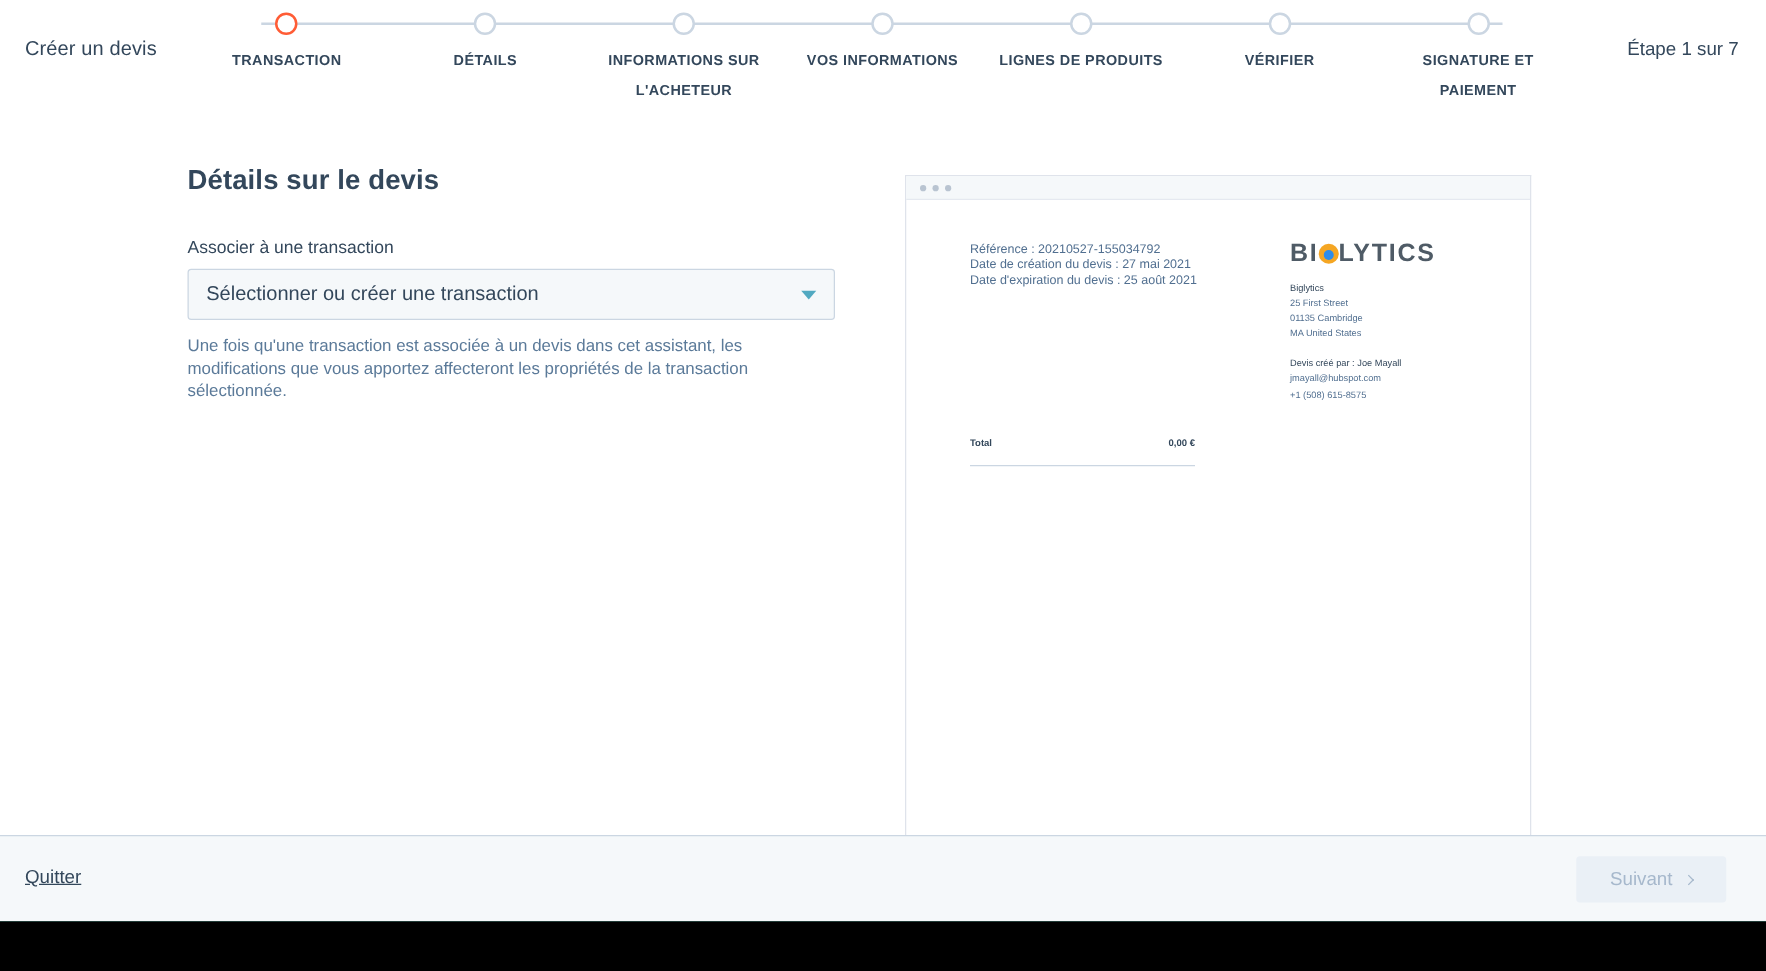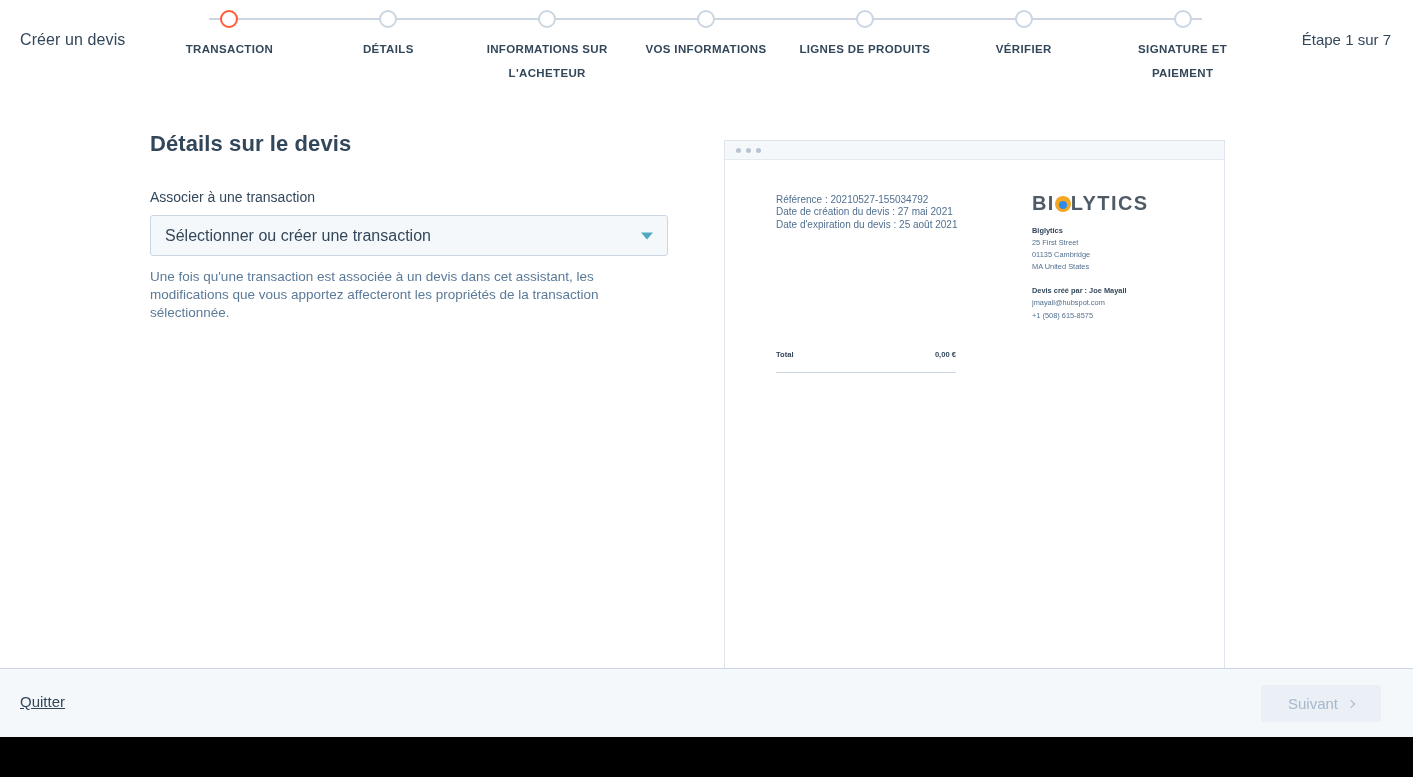--- a/index.html
+++ b/index.html
@@ -261,21 +261,21 @@
     background: #2d8ceb;
   }
 
   .addr-block { margin-top: 11px; }
   .addr-line {
     font-size: 7.4px;
     line-height: 12.1px;
     color: #516f90;
     white-space: nowrap;
   }
-  .addr-line.bold { font-weight: bold; color: #33475b; }
+  .addr-line.bold { font-weight: normal; color: #33475b; }
 
   .creator-block { margin-top: 12px; }
 
   .totals {
     position: absolute;
     left: 51px;
     top: 190px;
     width: 180px;
   }
   .total-row {

